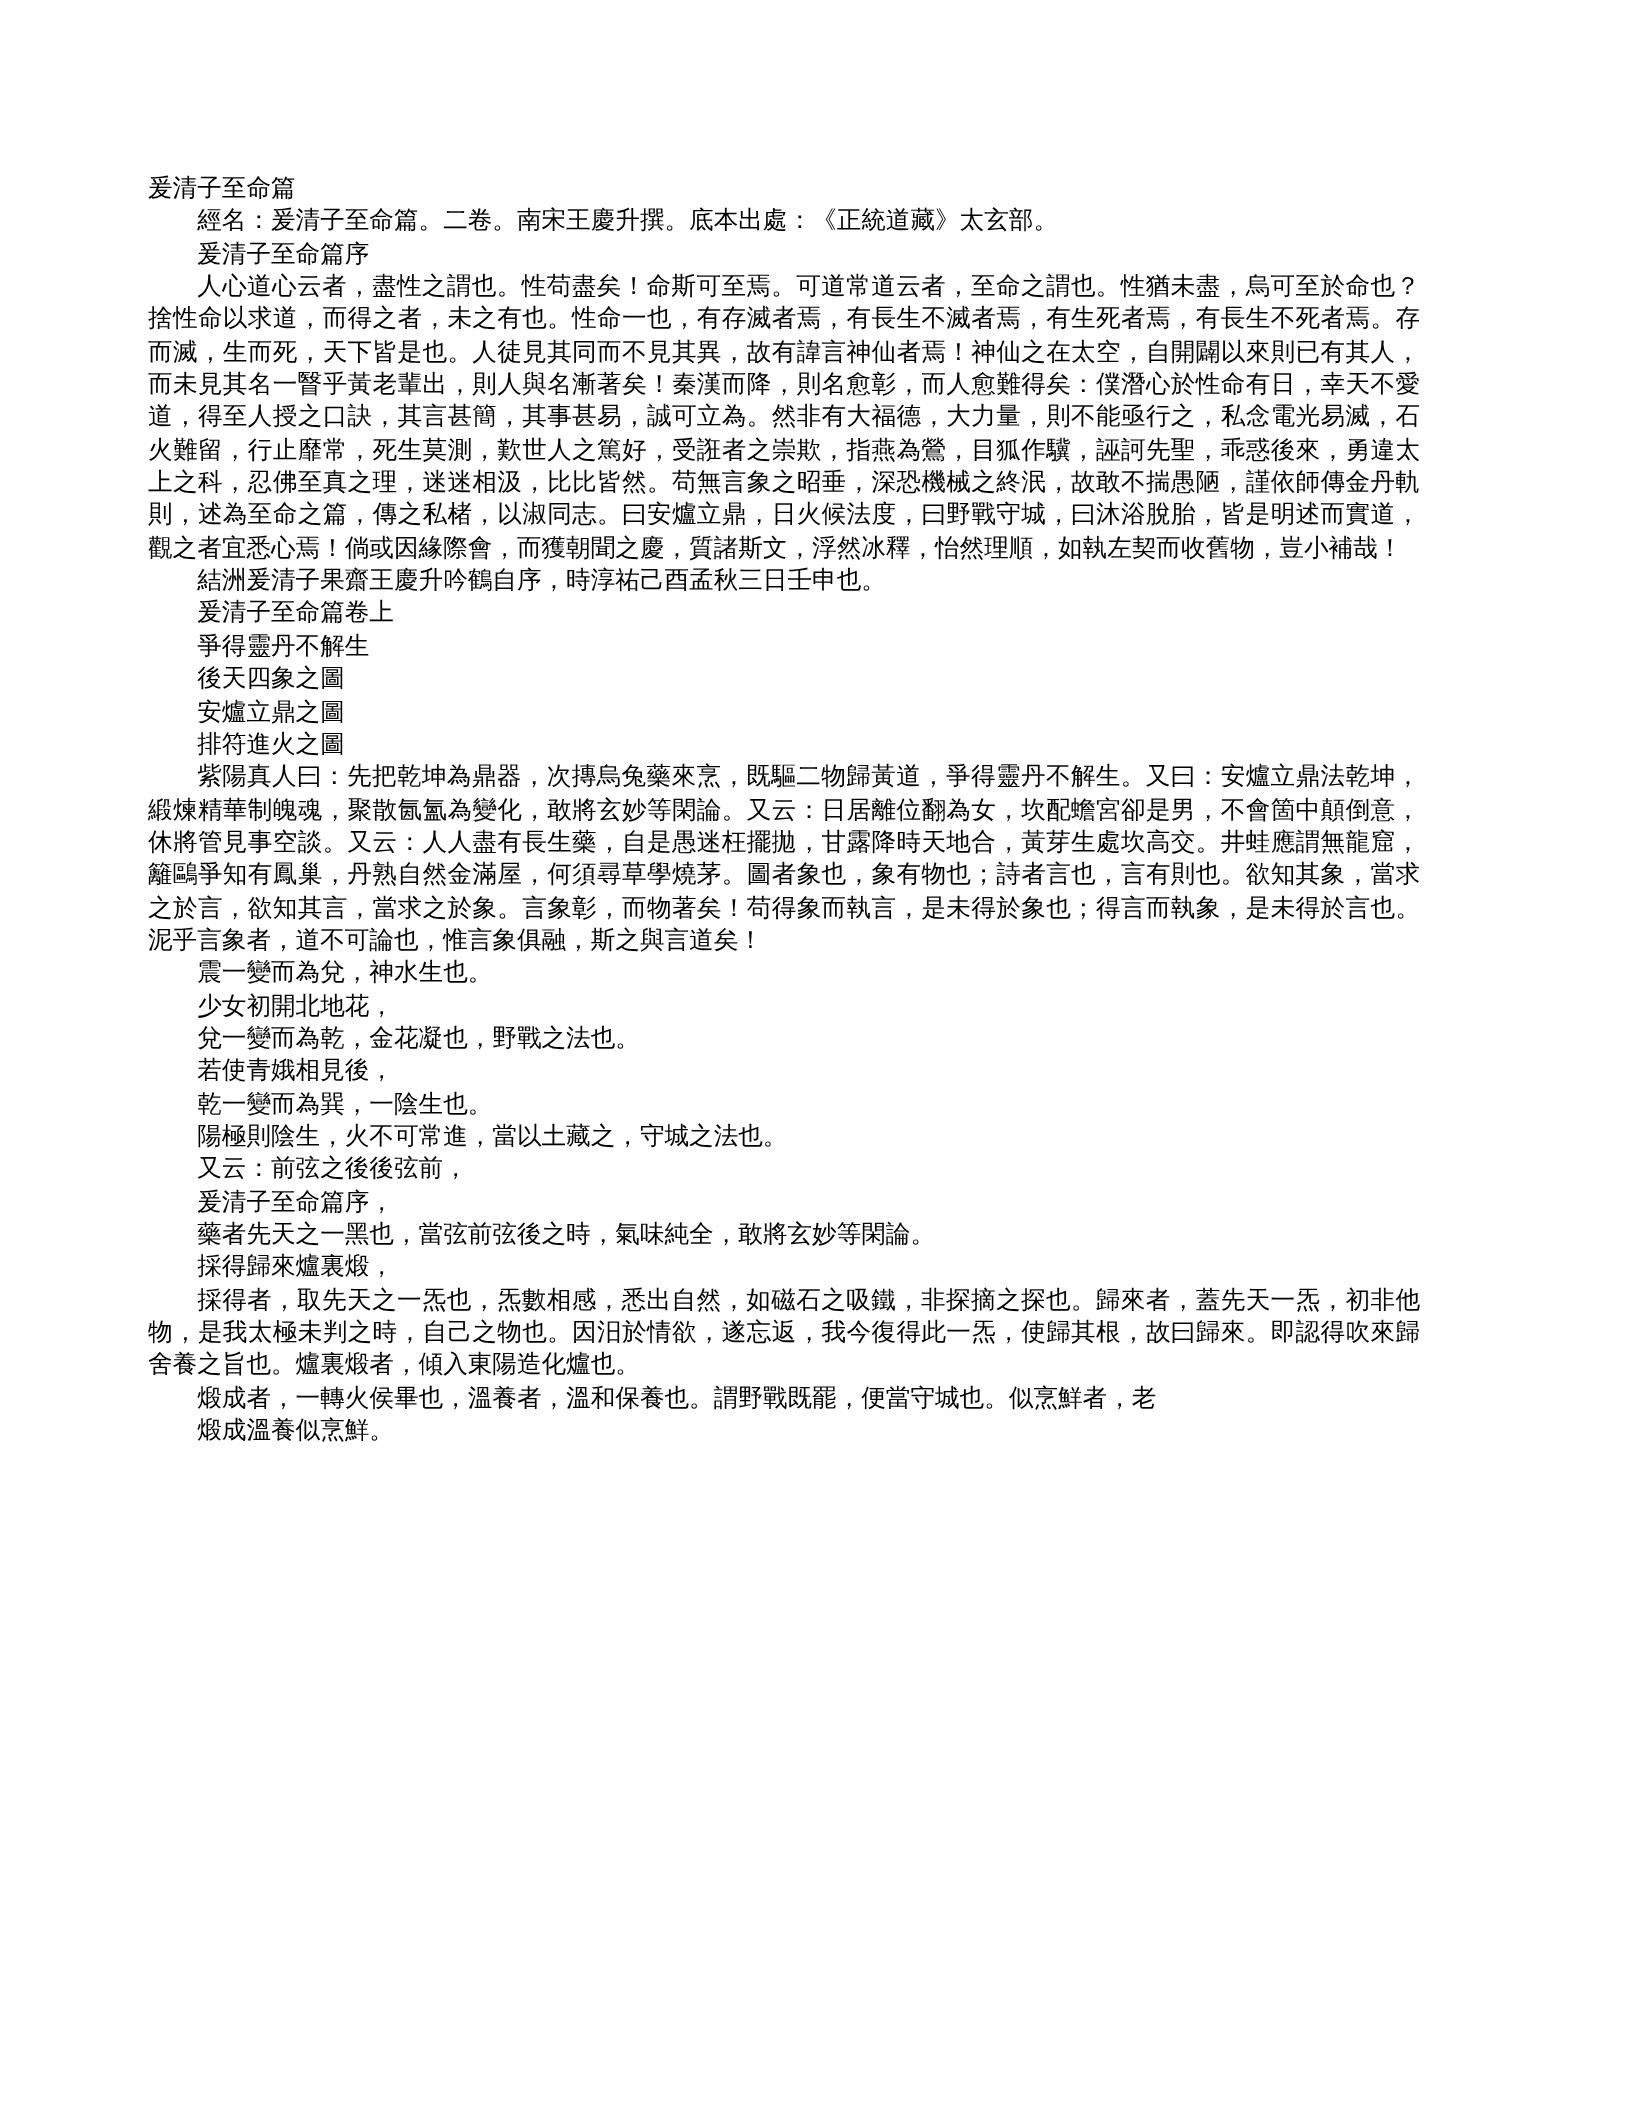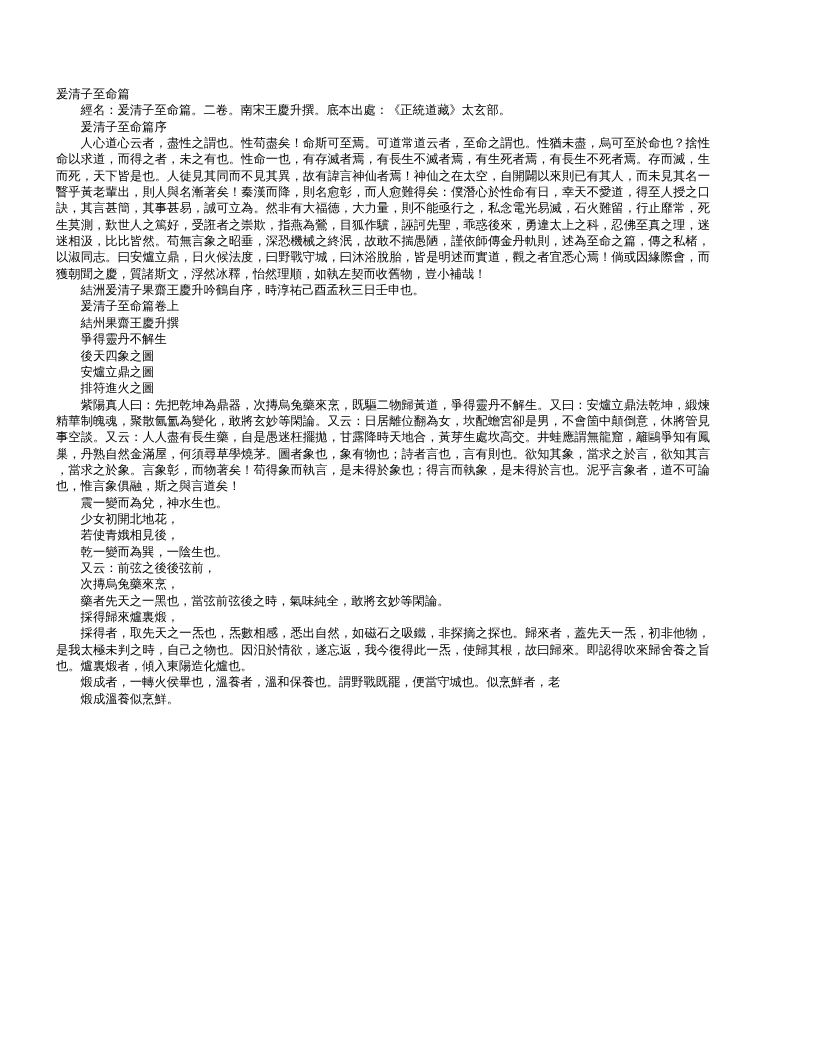--- a/index.html
+++ b/index.html
@@ -12,21 +12,21 @@
     width: 816px;
     height: 1056px;
     font-family: "DejaVu Serif", "Liberation Serif", serif;
     color: #000000;
     overflow: hidden;
   }
   #page {
     width: 816px;
     height: 1056px;
     box-sizing: border-box;
-    padding: 86px 106px 0 56px;
+    padding: 86px 106px 0 74px;
     position: relative;
   }
   .doc-body {
     font-size: 12.3px;
     line-height: 16.35px;
     text-align: justify;
     text-justify: inter-character;
   }
   p.line {
     margin: 0;
@@ -47,31 +47,32 @@
 <body>
 
 <div id="page">
   <div class="doc-body">
     <p class="line head">爰清子至命篇</p>
     <p class="line indent">經名：爰清子至命篇。二卷。南宋王慶升撰。底本出處：《正統道藏》太玄部。</p>
     <p class="line indent">爰清子至命篇序</p>
     <p class="line indent">人心道心云者，盡性之謂也。性苟盡矣！命斯可至焉。可道常道云者，至命之謂也。性猶未盡，烏可至於命也？捨性命以求道，而得之者，未之有也。性命一也，有存滅者焉，有長生不滅者焉，有生死者焉，有長生不死者焉。存而滅，生而死，天下皆是也。人徒見其同而不見其異，故有諱言神仙者焉！神仙之在太空，自開闢以來則已有其人，而未見其名一瞖乎黃老輩出，則人與名漸著矣！秦漢而降，則名愈彰，而人愈難得矣：僕潛心於性命有日，幸天不愛道，得至人授之口訣，其言甚簡，其事甚易，誠可立為。然非有大福德，大力量，則不能亟行之，私念電光易滅，石火難留，行止靡常，死生莫測，歎世人之篤好，受誑者之崇欺，指燕為鶯，目狐作驥，誣訶先聖，乖惑後來，勇違太上之科，忍佛至真之理，迷迷相汲，比比皆然。苟無言象之昭垂，深恐機械之終泯，故敢不揣愚陋，謹依師傳金丹軌則，述為至命之篇，傳之私楮，以淑同志。曰安爐立鼎，日火候法度，曰野戰守城，曰沐浴脫胎，皆是明述而實道，觀之者宜悉心焉！倘或因緣際會，而獲朝聞之慶，質諸斯文，浮然冰釋，怡然理順，如執左契而收舊物，豈小補哉！</p>
     <p class="line indent">結洲爰清子果齋王慶升吟鶴自序，時淳祐己酉孟秋三日壬申也。</p>
     <p class="line indent">爰清子至命篇卷上</p>
-    <p class="line indent">結州果齋王慶升撰</p>
     <p class="line indent">爭得靈丹不解生</p>
     <p class="line indent">後天四象之圖</p>
     <p class="line indent">安爐立鼎之圖</p>
     <p class="line indent">排符進火之圖</p>
     <p class="line indent">紫陽真人曰：先把乾坤為鼎器，次摶烏兔藥來烹，既驅二物歸黃道，爭得靈丹不解生。又曰：安爐立鼎法乾坤，緞煉精華制魄魂，聚散氤氳為變化，敢將玄妙等閑論。又云：日居離位翻為女，坎配蟾宮卻是男，不會箇中顛倒意，休將管見事空談。又云：人人盡有長生藥，自是愚迷枉擺拋，甘露降時天地合，黃芽生處坎高交。井蛙應謂無龍窟，籬鷗爭知有鳳巢，丹熟自然金滿屋，何須尋草學燒茅。圖者象也，象有物也；詩者言也，言有則也。欲知其象，當求之於言，欲知其言，當求之於象。言象彰，而物著矣！苟得象而執言，是未得於象也；得言而執象，是未得於言也。泥乎言象者，道不可論也，惟言象俱融，斯之與言道矣！</p>
     <p class="line indent">震一變而為兌，神水生也。</p>
     <p class="line indent">少女初開北地花，</p>
+    <p class="line indent">兌一變而為乾，金花凝也，野戰之法也。</p>
     <p class="line indent">若使青娥相見後，</p>
     <p class="line indent">乾一變而為巽，一陰生也。</p>
+    <p class="line indent">陽極則陰生，火不可常進，當以土藏之，守城之法也。</p>
     <p class="line indent">又云：前弦之後後弦前，</p>
-    <p class="line indent">次摶烏兔藥來烹，</p>
+    <p class="line indent">爰清子至命篇序，</p>
     <p class="line indent">藥者先天之一黑也，當弦前弦後之時，氣味純全，敢將玄妙等閑論。</p>
     <p class="line indent">採得歸來爐裏煅，</p>
     <p class="line indent">採得者，取先天之一炁也，炁數相感，悉出自然，如磁石之吸鐵，非探摘之探也。歸來者，蓋先天一炁，初非他物，是我太極未判之時，自己之物也。因汨於情欲，遂忘返，我今復得此一炁，使歸其根，故曰歸來。即認得吹來歸舍養之旨也。爐裏煅者，傾入東陽造化爐也。</p>
     <p class="line indent">煅成者，一轉火侯畢也，溫養者，溫和保養也。謂野戰既罷，便當守城也。似烹鮮者，老</p>
     <p class="line indent">煅成溫養似烹鮮。</p>
   </div>
 </div>
 
 </body></html>

